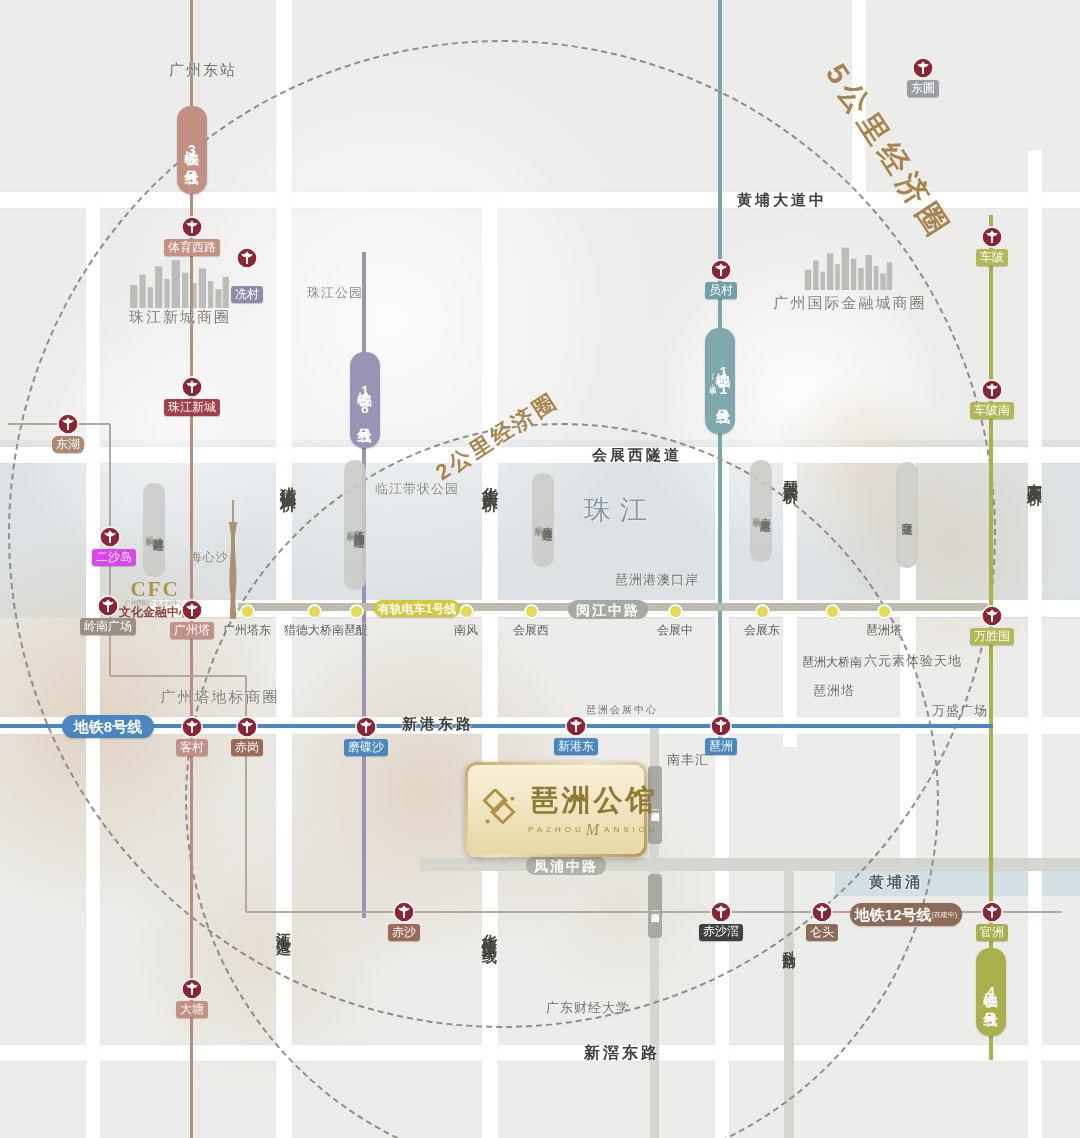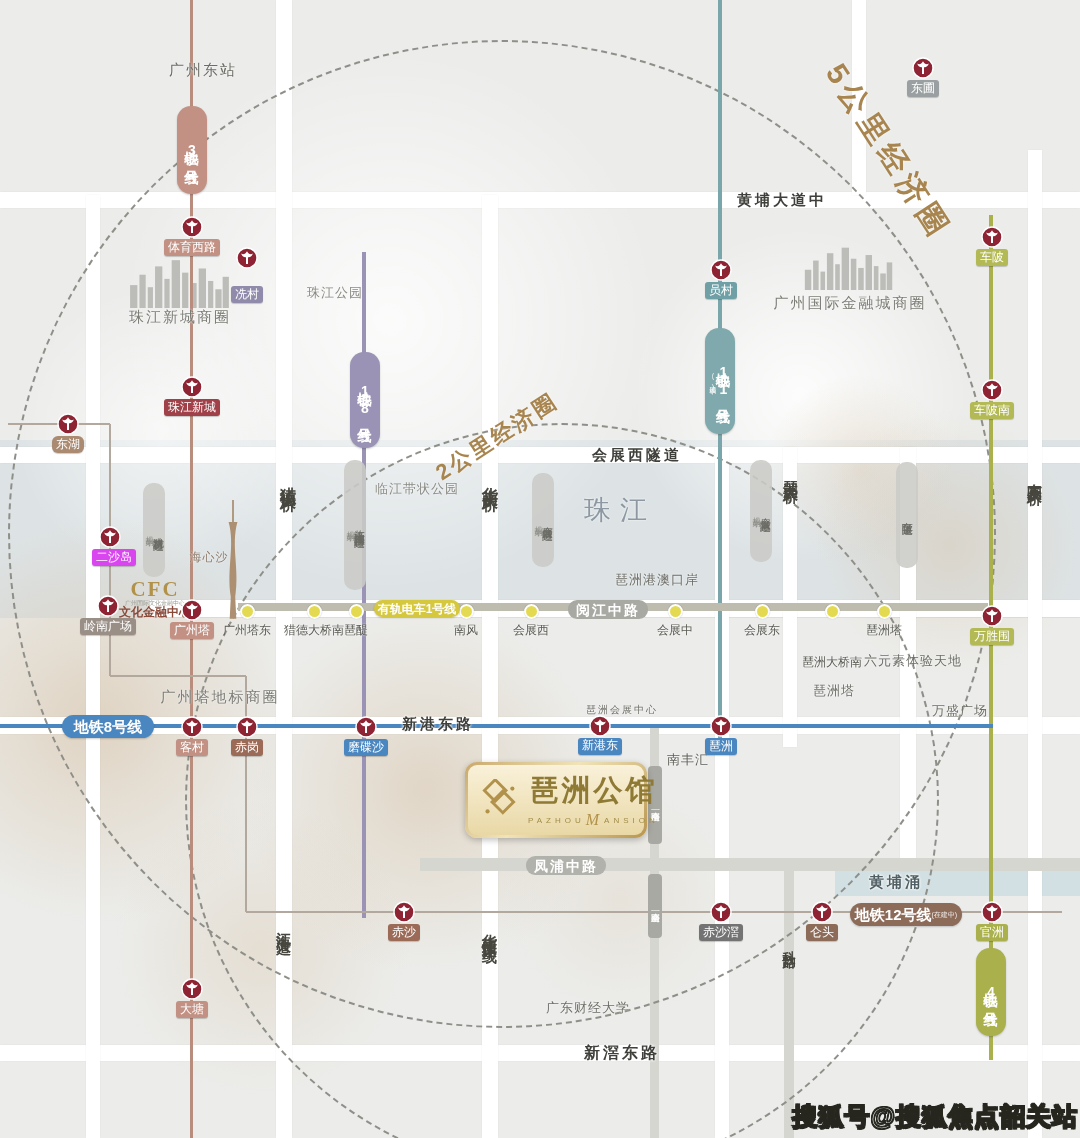--- a/index.html
+++ b/index.html
@@ -286,21 +286,21 @@
         </svg></span>
       <span class="sbadge" style="background: rgb(155, 107, 88);">赤岗</span>
     </div>
     <div class="abs station" style="left: 366px; top: 727px;">
       <span class="glyph"><svg viewBox="0 0 22 22">
           <circle cx="11" cy="11" r="10" fill="#8e2433" stroke="#ffffff" stroke-width="1.4"></circle>
           <path d="M11 4.2 C9.6 7.2 7.2 7.8 5.2 6.6 C6.2 9.8 8.4 10.6 10 10.2 L10 17 L12 17 L12 10.2 C13.6 10.6 15.8 9.8 16.8 6.6 C14.8 7.8 12.4 7.2 11 4.2 Z" fill="#ffffff"></path>
         </svg></span>
       <span class="sbadge" style="background: rgb(74, 134, 192);">磨碟沙</span>
     </div>
-    <div class="abs station" style="left: 600px; top: 726px; font-family: Liberation Mono, monospace;">
+    <div class="abs station" style="left: 576px; top: 726px;">
       <span class="glyph"><svg viewBox="0 0 22 22">
           <circle cx="11" cy="11" r="10" fill="#8e2433" stroke="#ffffff" stroke-width="1.4"></circle>
           <path d="M11 4.2 C9.6 7.2 7.2 7.8 5.2 6.6 C6.2 9.8 8.4 10.6 10 10.2 L10 17 L12 17 L12 10.2 C13.6 10.6 15.8 9.8 16.8 6.6 C14.8 7.8 12.4 7.2 11 4.2 Z" fill="#ffffff"></path>
         </svg></span>
       <span class="sbadge" style="background: rgb(74, 134, 192);">新港东</span>
     </div>
     <div class="abs station" style="left: 721px; top: 726px;">
       <span class="glyph"><svg viewBox="0 0 22 22">
           <circle cx="11" cy="11" r="10" fill="#8e2433" stroke="#ffffff" stroke-width="1.4"></circle>
           <path d="M11 4.2 C9.6 7.2 7.2 7.8 5.2 6.6 C6.2 9.8 8.4 10.6 10 10.2 L10 17 L12 17 L12 10.2 C13.6 10.6 15.8 9.8 16.8 6.6 C14.8 7.8 12.4 7.2 11 4.2 Z" fill="#ffffff"></path>
@@ -354,21 +354,21 @@
           <circle cx="11" cy="11" r="10" fill="#8e2433" stroke="#ffffff" stroke-width="1.4"></circle>
           <path d="M11 4.2 C9.6 7.2 7.2 7.8 5.2 6.6 C6.2 9.8 8.4 10.6 10 10.2 L10 17 L12 17 L12 10.2 C13.6 10.6 15.8 9.8 16.8 6.6 C14.8 7.8 12.4 7.2 11 4.2 Z" fill="#ffffff"></path>
         </svg></span>
       <span class="sbadge" style="background: rgb(141, 107, 89);">仑头</span>
     </div>
     <div class="abs station" style="left: 721px; top: 912px;">
       <span class="glyph"><svg viewBox="0 0 22 22">
           <circle cx="11" cy="11" r="10" fill="#8e2433" stroke="#ffffff" stroke-width="1.4"></circle>
           <path d="M11 4.2 C9.6 7.2 7.2 7.8 5.2 6.6 C6.2 9.8 8.4 10.6 10 10.2 L10 17 L12 17 L12 10.2 C13.6 10.6 15.8 9.8 16.8 6.6 C14.8 7.8 12.4 7.2 11 4.2 Z" fill="#ffffff"></path>
         </svg></span>
-      <span class="sbadge" style="background: #737373;">赤沙滘</span>
+      <span class="sbadge" style="background: #404040; font-family: Liberation Mono, monospace;">赤沙滘</span>
     </div>
     <div class="abs station" style="left: 404px; top: 912px;">
       <span class="glyph"><svg viewBox="0 0 22 22">
           <circle cx="11" cy="11" r="10" fill="#8e2433" stroke="#ffffff" stroke-width="1.4"></circle>
           <path d="M11 4.2 C9.6 7.2 7.2 7.8 5.2 6.6 C6.2 9.8 8.4 10.6 10 10.2 L10 17 L12 17 L12 10.2 C13.6 10.6 15.8 9.8 16.8 6.6 C14.8 7.8 12.4 7.2 11 4.2 Z" fill="#ffffff"></path>
         </svg></span>
       <span class="sbadge" style="background: rgb(155, 107, 88);">赤沙</span>
     </div>
     <div class="abs skyline" style="left: 128px; top: 256px; width: 104px; height: 54px;"><svg viewBox="0 0 100 50" preserveAspectRatio="none" fill="#bcbcb8">
         <rect x="2" y="28" width="7" height="22"></rect>
@@ -400,32 +400,31 @@
       </svg></div>
     <div class="abs tower" style="left: 222px; top: 500px; width: 22px; height: 120px;"><svg viewBox="0 0 20 110" preserveAspectRatio="none">
         <line x1="10" y1="0" x2="10" y2="20" stroke="#a58a6b" stroke-width="1.5"></line>
         <path d="M6 20 C12 42 4 62 8 88 L7 108 L13 108 L12 88 C16 62 8 42 14 20 Z" fill="#ad9072"></path>
       </svg></div>
     <div class="abs cfc" style="left: 155px; top: 578px;">
       <span class="t1" style="display: block;">CFC</span>
       <span class="t2" style="display: block;">广州国际文化金融中心</span>
       <span class="t3" style="display: block;">文化金融中心</span>
     </div>
-    <div class="abs logo" style="left: 465px; top: 762px; width: 182px; height: 76px; box-sizing: border-box;">
+    <div class="abs logo" style="left: 465px; top: 762px; width: 182px; height: 95px; box-sizing: border-box;">
       <div class="inner">
         <span style="width: 42px; height: 42px; flex: 0 0 auto;"><svg viewBox="0 0 44 44" fill="none" stroke="#b2924a" stroke-width="3">
             <rect x="10" y="4" width="16" height="16" transform="rotate(45 18 12)"></rect>
             <rect x="18" y="16" width="16" height="16" transform="rotate(45 26 24)"></rect>
             <circle cx="10" cy="34" r="2.2" fill="#b2924a" stroke="none"></circle>
             <circle cx="36" cy="10" r="2.2" fill="#b2924a" stroke="none"></circle>
           </svg></span>
         <div class="txt">
           <span class="cn">琶洲公馆</span>
           <div class="en">
             <span>PAZHOU</span>
             <span class="bigm">M</span>
             <span>ANSION</span>
           </div>
         </div>
       </div>
     </div>
-    <div class="abs wm" style="right: 2px; top: 1100px;">搜狐号@搜狐焦点韶关站</div>
   </div>
 
 </body></html>

